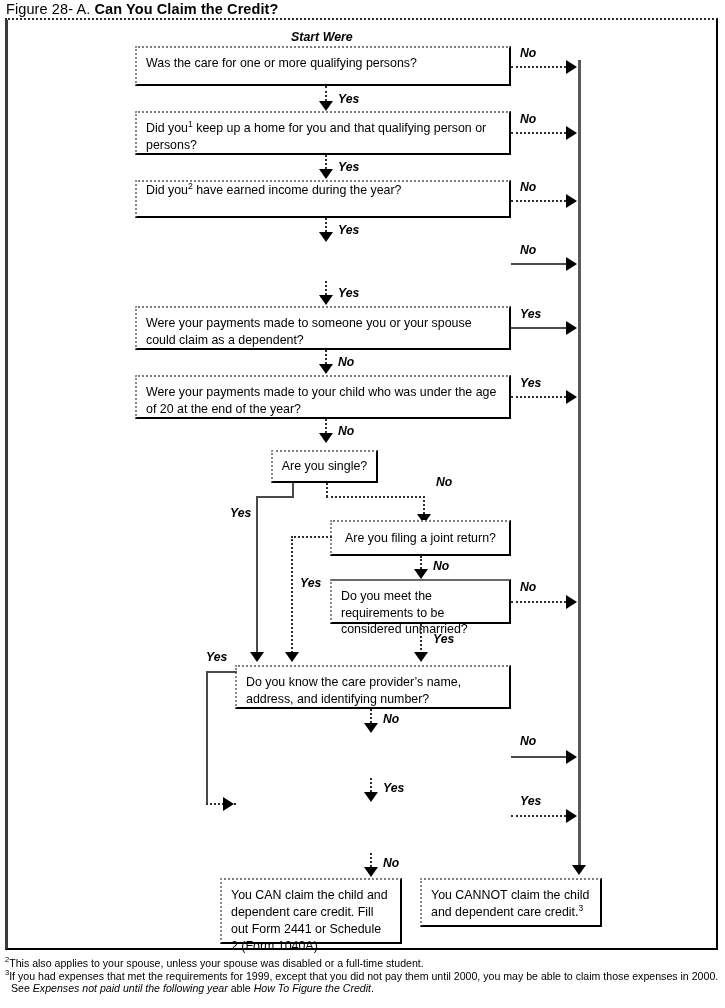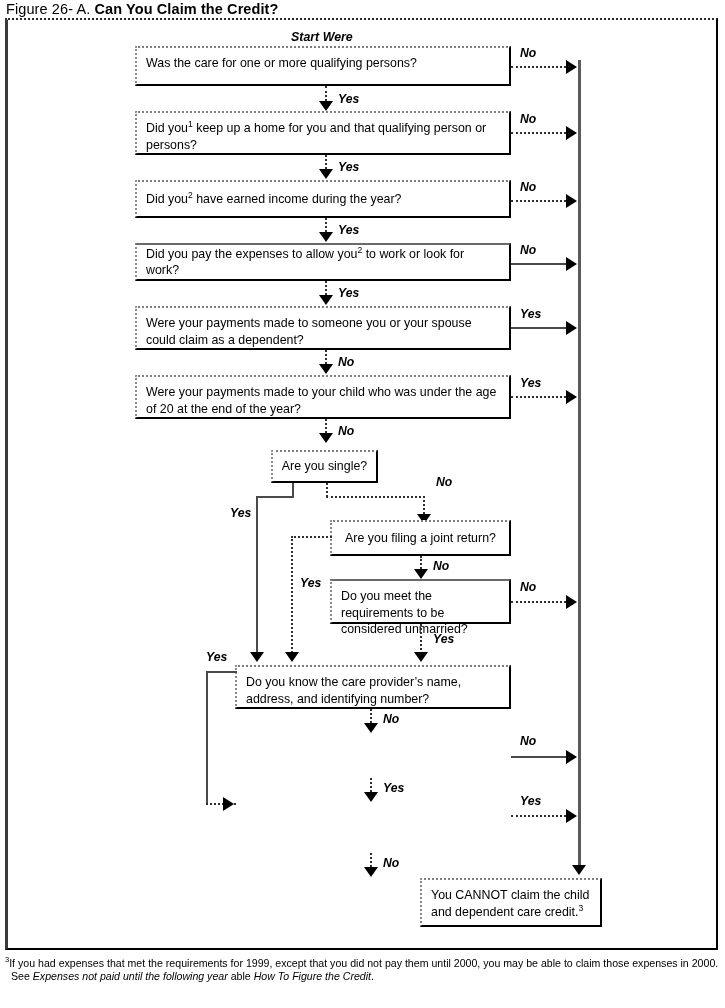--- a/index.html
+++ b/index.html
@@ -64,21 +64,21 @@
          line-height:12.6px;}
   .notes div{white-space:nowrap;}
   .notes sup{font-size:7.5px;vertical-align:super;line-height:0;}
   .notes i{text-align:right;}
   .notes .cont{padding-left:6px;}
 </style>
 </head>
 <body>
 
 <div class="fig-title">
-  <span class="lead">Figure 26- A.</span>
+  <span class="lead">Figure 28- A.</span>
   <span class="bold">Can You Claim the Credit?</span>
 </div>
 
 <div class="panel">
 
   <div class="starthere" style="left:283px;top:10px;">Start Were</div>
 
   <div class="node" style="left:127px;top:26px;width:376px;height:40px;">
     <span>Was the care for one or more qualifying persons?</span>
   </div>
@@ -94,33 +94,30 @@
   <div class="node" style="left:127px;top:91px;width:376px;height:44px;">
     <span>Did you</span><sup>1</sup><span> keep up a home for you and that qualifying person or persons?</span>
   </div>
   <div class="vline dot" style="left:317px;top:135px;height:18px;"></div>
   <div class="arr-d" style="left:311px;top:149px;"></div>
   <div class="lbl" style="left:330px;top:140px;">Yes</div>
   <div class="hline dot" style="left:503px;top:112px;width:59px;"></div>
   <div class="arr-r" style="left:558px;top:106px;"></div>
   <div class="lbl" style="left:512px;top:92px;">No</div>
 
-  <div class="node" style="left:127px;top:160px;width:376px;height:38px;display:flex;align-items:center;padding-top:0;padding-bottom:0;">
+  <div class="node" style="left:127px;top:160px;width:376px;height:38px;display:flex;align-items:flex-start;padding-top:0;padding-bottom:0;">
     <span><span>Did you</span><sup>2</sup><span> have earned income during the year?</span></span>
   </div>
   <div class="vline dot" style="left:317px;top:198px;height:18px;"></div>
   <div class="arr-d" style="left:311px;top:212px;"></div>
   <div class="lbl" style="left:330px;top:203px;">Yes</div>
   <div class="hline dot" style="left:503px;top:180px;width:59px;"></div>
   <div class="arr-r" style="left:558px;top:174px;"></div>
   <div class="lbl" style="left:512px;top:160px;">No</div>
 
-  <div class="node solidtop" style="left:127px;top:223px;width:376px;height:38px;display:flex;align-items:center;padding-top:0;padding-bottom:0;">
-    <span><span>Did you pay the expenses to allow you</span><sup>2</sup><span> to work or look for work?</span></span>
-  </div>
   <div class="vline dot" style="left:317px;top:261px;height:18px;"></div>
   <div class="arr-d" style="left:311px;top:275px;"></div>
   <div class="lbl" style="left:330px;top:266px;">Yes</div>
   <div class="hline" style="left:503px;top:243px;width:59px;"></div>
   <div class="arr-r" style="left:558px;top:237px;"></div>
   <div class="lbl" style="left:512px;top:223px;">No</div>
 
   <div class="node" style="left:127px;top:286px;width:376px;height:44px;">
     <span>Were your payments made to someone you or your spouse could claim as a dependent?</span>
   </div>
@@ -205,22 +202,26 @@
   <div class="hline dot" style="left:503px;top:795px;width:59px;"></div>
   <div class="arr-r" style="left:558px;top:789px;"></div>
   <div class="lbl" style="left:512px;top:774px;">Yes</div>
   <div class="vline dot" style="left:362px;top:833px;height:18px;"></div>
   <div class="arr-d" style="left:356px;top:847px;"></div>
   <div class="lbl" style="left:375px;top:836px;">No</div>
 
   <div class="rail" style="left:570px;top:40px;height:810px;"></div>
   <div class="arr-d" style="left:564px;top:845px;"></div>
 
+  <div class="node" style="left:212px;top:858px;width:182px;height:66px;line-height:17px;">
+    <span>You CAN claim the child and dependent care credit. Fill out Form 2441 or Schedule 2 (Form 1040A).</span>
+  </div>
   <div class="node" style="left:412px;top:858px;width:182px;height:49px;line-height:17px;">
     <span>You CANNOT claim the child and dependent care credit.</span><sup>3</sup>
   </div>
 
 </div>
 
 <div class="notes">
+  <div><sup>2</sup><span>This also applies to your spouse, unless your spouse was disabled or a full-time student.</span></div>
   <div><sup>3</sup><span>If you had expenses that met the requirements for 1999, except that you did not pay them until 2000, you may be able to claim those expenses in 2000.</span></div>
   <div class="cont"><span>See </span><i>Expenses not paid until the following year</i><span> able </span><i>How To Figure the Credit</i><span>.</span></div>
 </div>
 
 </body></html>

